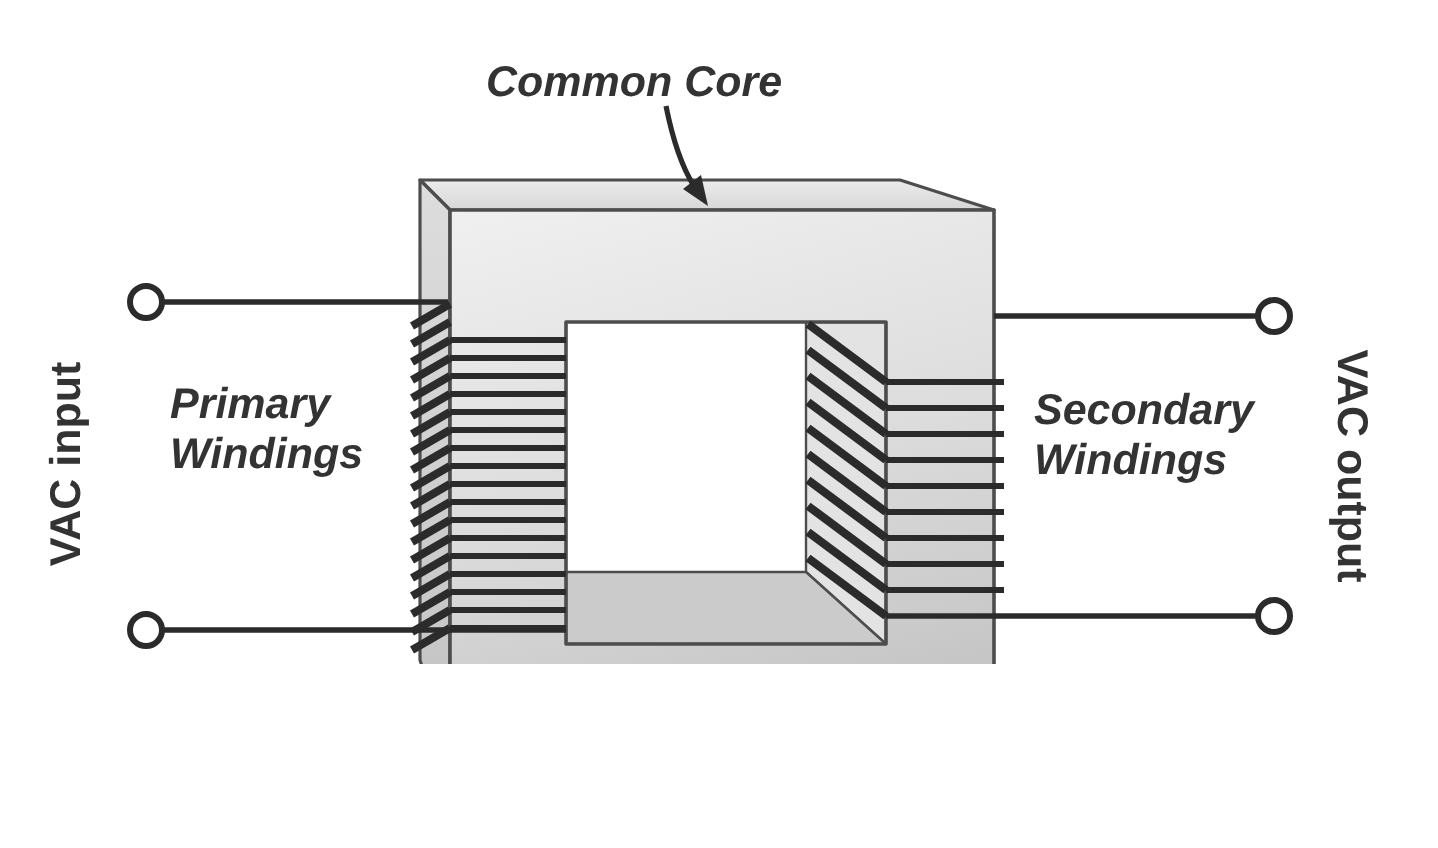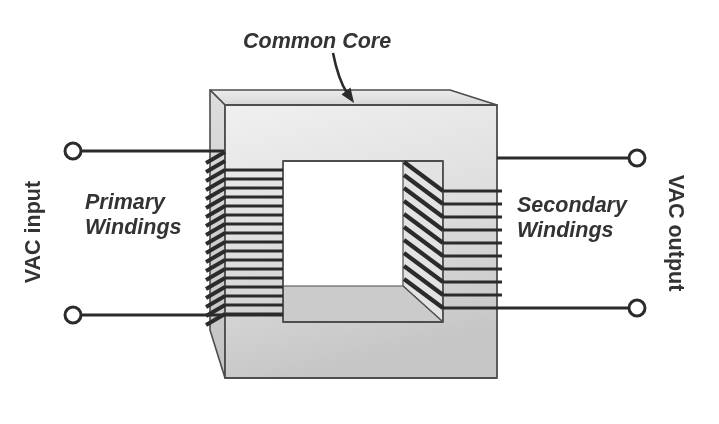--- a/index.html
+++ b/index.html
@@ -1,18 +1,18 @@
 <!DOCTYPE html>
 <html><head>
 <meta charset="utf-8">
 <style>
   html,body{margin:0;padding:0;background:#ffffff;}
   .stage{
     position:relative;
-    width:719px;height:423px;
+    width:719px;height:332px;
     background:#ffffff;
     font-family:"Liberation Sans", sans-serif;
     overflow:hidden;
   }
   svg{display:block;}
   text{fill:#333333;}
   .lbl{font-weight:bold;font-style:italic;font-size:21.5px;}
   .vlbl{font-weight:bold;font-size:21.5px;}
 </style>
 </head>

